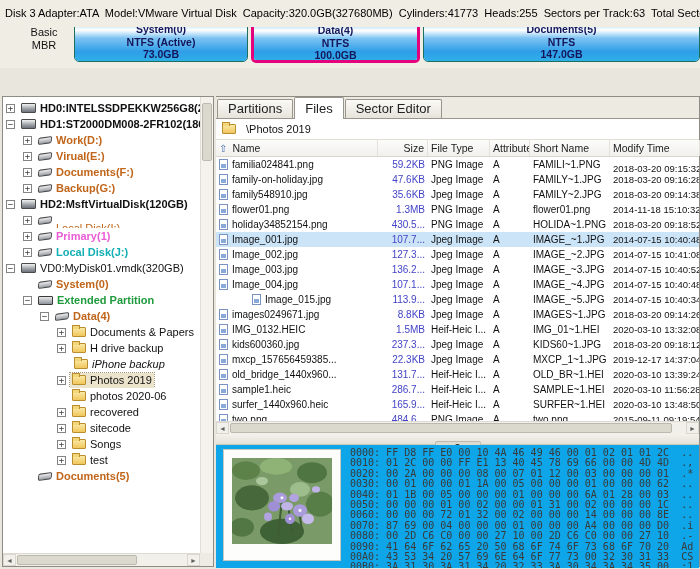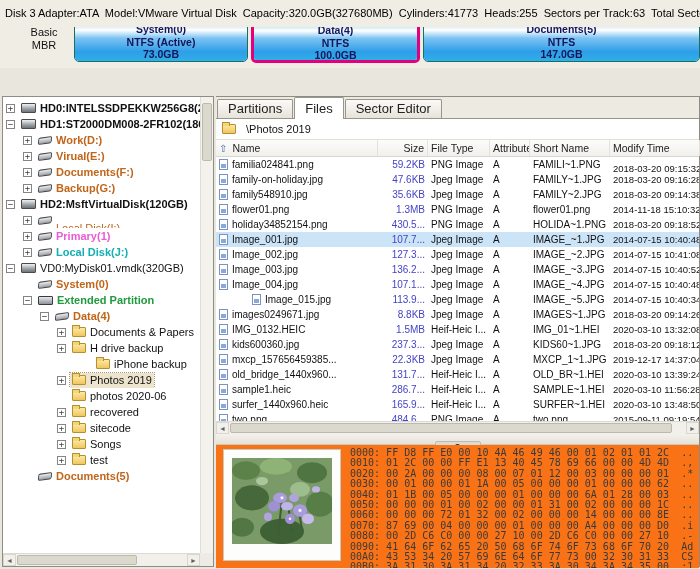--- a/index.html
+++ b/index.html
@@ -69,21 +69,21 @@
   .fcell{flex:none;padding:0 3px;overflow:hidden;height:15px;line-height:15px}
   .fcell.name{display:flex;align-items:center}
   .fcell.num{text-align:right}
   .fcell.time{font-size:9.5px}
   .fic{flex:none;display:inline-block;width:9px;height:11px;background:#fff;border:1px solid #7A93C2;margin-right:4px;position:relative}
   .fic::after{content:'';position:absolute;left:1px;right:1px;bottom:1px;top:4px;background:#89A9D8}
   .list-hscroll{position:relative;height:13px;background:#F1F0EB;border-top:1px solid #DCDAD2}
   .splitter{height:11px;background:linear-gradient(#F4F2ED,#E4E1D8);border-bottom:1px solid #C9C6BB;text-align:center}
   .splitbtn{display:inline-block;width:46px;height:9px;margin-top:1px;background:#DDDAD0;border:1px solid #BDBAAF;
             border-radius:2px;font-size:7px;line-height:8px;color:#444}
-  .hexarea{position:relative;height:123px;background:#f97316;overflow:hidden}
+  .hexarea{position:relative;height:123px;background:#0ea5e9;overflow:hidden}
   .preview{position:absolute;left:7px;top:4px;width:118px;height:112px;background:#FDFDFB;border:1px solid #CBC8BD;
            padding:8px 8px 16px 8px}
   .preview svg{width:100%;height:100%;display:block}
   #hexlines{position:absolute;left:134px;top:3px;font-family:"DejaVu Sans Mono",monospace;font-size:10px;
             line-height:10.4px;color:#3A3A3A;white-space:pre}
 </style>
 </head>
 <body>
 
 <div id="root">
@@ -232,21 +232,21 @@
             <span class="tlabel" style="color: rgb(17, 17, 17);">Documents &amp; Papers</span>
           </span>
         </div>
         <div class="titem" style="padding-left: 54px;">
           <span class="toggle">+</span>
           <span class="tcontent">
             <span class="tic ic-folder"></span>
             <span class="tlabel" style="color: rgb(17, 17, 17);">H drive backup</span>
           </span>
         </div>
-        <div class="titem" style="padding-left: 78px;">
+        <div class="titem" style="padding-left: 56px; font-style: italic;">
           <span class="toggle empty"></span>
           <span class="tcontent">
             <span class="tic ic-folder"></span>
             <span class="tlabel" style="color: rgb(17, 17, 17);">iPhone backup</span>
           </span>
         </div>
         <div class="titem" style="padding-left: 54px;">
           <span class="toggle">+</span>
           <span class="tcontent sel" style="background: rgb(237, 228, 206);">
             <span class="tic ic-folder"></span>

